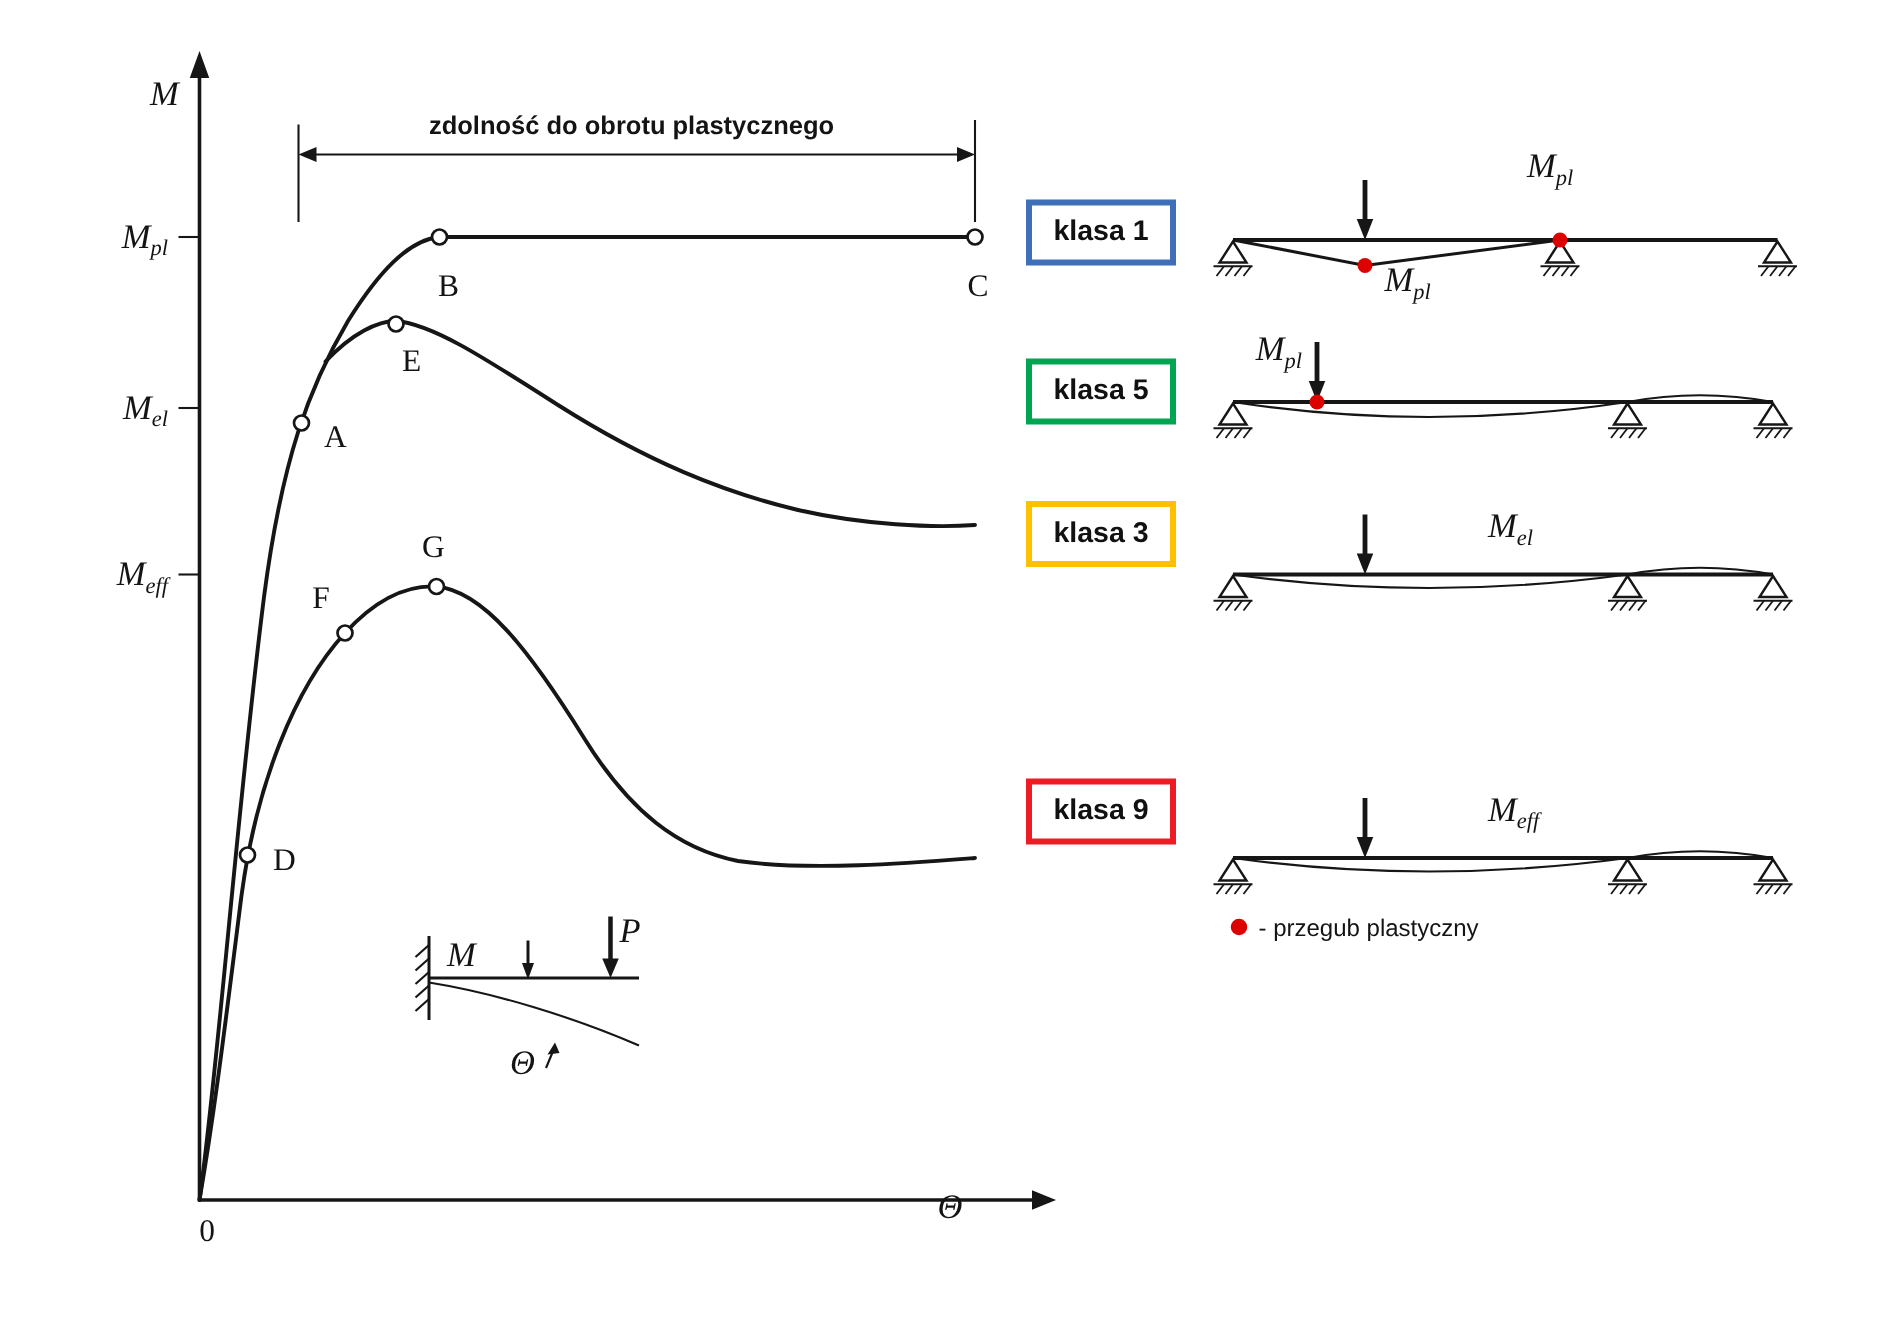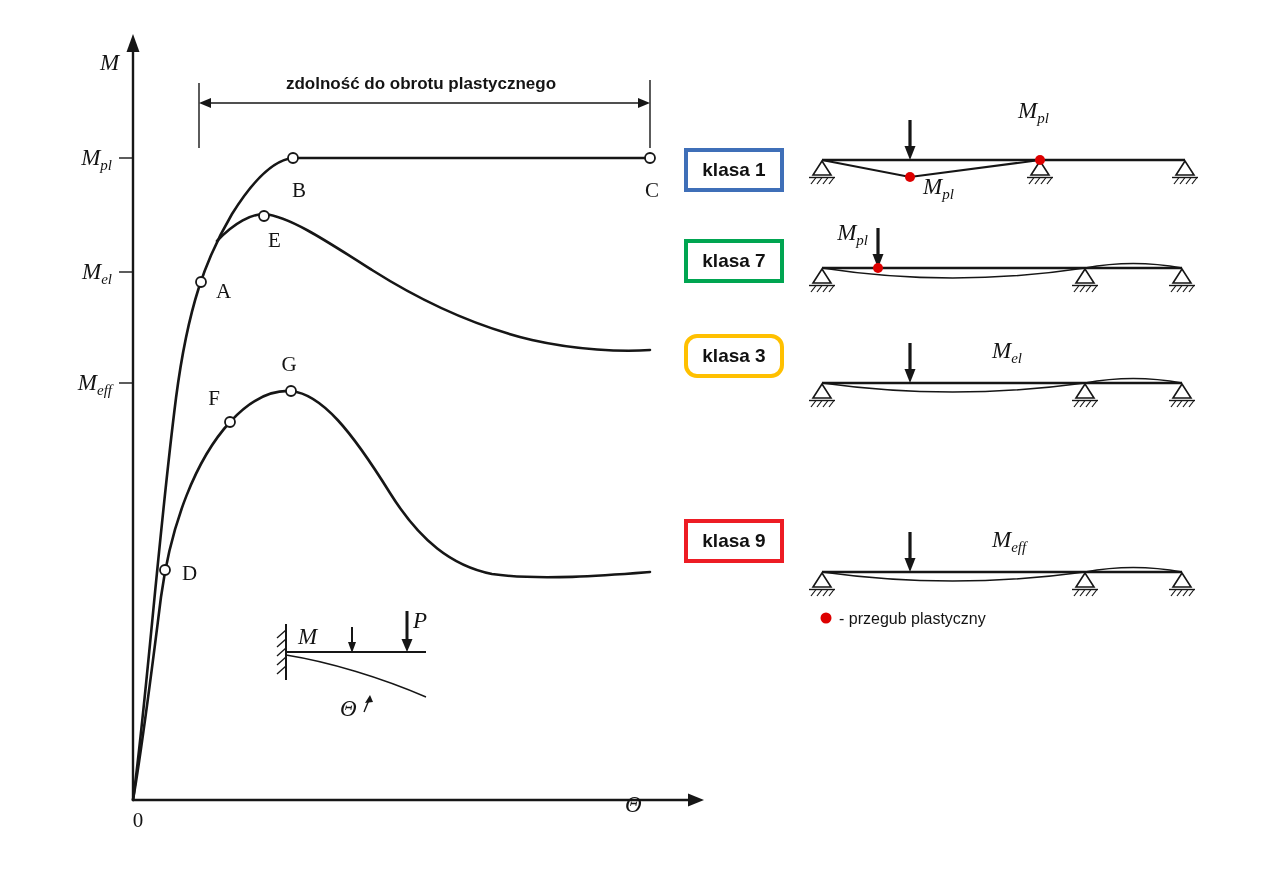--- a/index.html
+++ b/index.html
@@ -175,26 +175,26 @@
       <use href="#load-sym" xlink:href="#load-sym" transform="translate(250,532)"></use>
       <text class="math" x="332" y="547"><tspan>M</tspan><tspan class="mathsub" dy="5">eff</tspan></text>
     </g>
 
     <g>
       <circle cx="166" cy="618" r="5.5" fill="#dd0000"></circle>
       <text class="sans" x="179" y="624">- przegub plastyczny</text>
     </g>
   </svg>
 
-  <div class="klasa-box" style="left: 684px; top: 148px; border-color: rgb(63, 111, 184); justify-content: center;">
+  <div class="klasa-box" style="left: 684px; top: 133px; border-color: rgb(63, 111, 184); justify-content: center;">
     <span>klasa 1</span>
   </div>
   <div class="klasa-box" style="left: 684px; top: 239px; border-color: rgb(0, 165, 81);">
-    <span>klasa 7</span>
-  </div>
-  <div class="klasa-box" style="left: 684px; top: 334px; border-color: rgb(255, 192, 0); border-radius: 13px;">
+    <span>klasa 5</span>
+  </div>
+  <div class="klasa-box" style="left: 684px; top: 334px; border-color: rgb(255, 192, 0);">
     <span>klasa 3</span>
   </div>
   <div class="klasa-box" style="left: 684px; top: 519px; border-color: rgb(237, 28, 36);">
     <span>klasa 9</span>
   </div>
 
 </div>
 
 </body></html>

